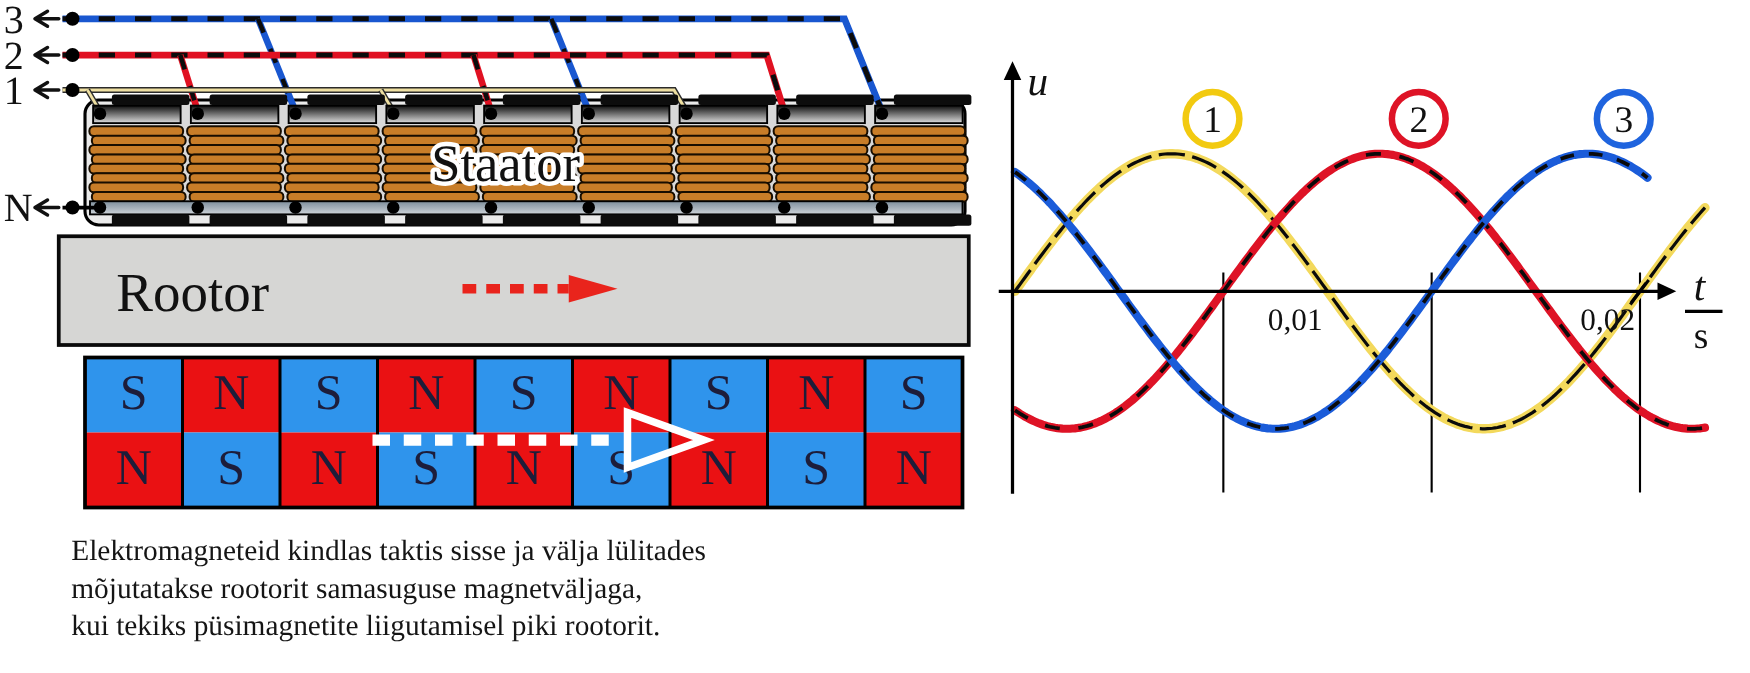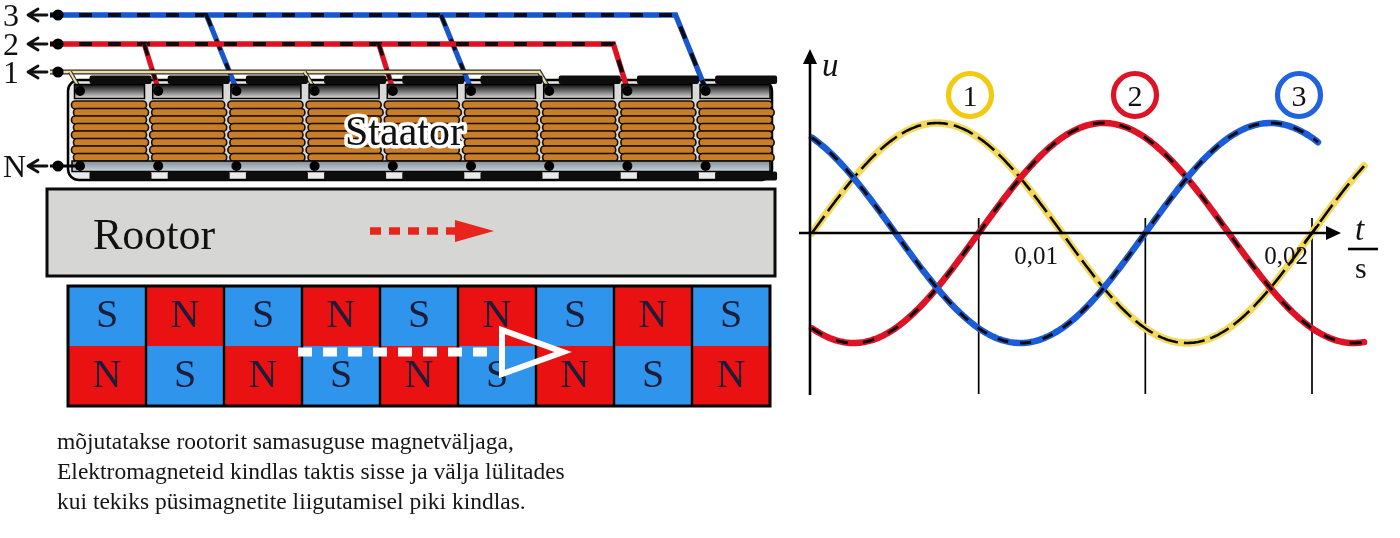--- a/index.html
+++ b/index.html
@@ -272,23 +272,23 @@
         <rect x="68" y="286" width="702" height="120" fill="none" stroke="#000" stroke-width="3"></rect>
       </g>
 
   <g>
       <line x1="298" y1="352" x2="492" y2="352" stroke="#ffffff" stroke-width="9" stroke-dasharray="14 11"></line>
       <polygon points="502,330 563,352 502,374" fill="none" stroke="#ffffff" stroke-width="6"></polygon>
     </g>
     </svg>
 
   <div class="caption">
+    <div>Elektromagneteid kindlas taktis sisse ja välja lülitades</div>
     <div>mõjutatakse rootorit samasuguse magnetväljaga,</div>
-    <div>Elektromagneteid kindlas taktis sisse ja välja lülitades</div>
-    <div>kui tekiks püsimagnetite liigutamisel piki kindlas.</div>
+    <div>kui tekiks püsimagnetite liigutamisel piki rootorit.</div>
   </div>
 
   <svg id="chart" width="610" height="538" viewBox="790 0 610 538">
     <g id="chartGrid">
         <line x1="978.675" y1="218" x2="978.675" y2="394" stroke="#000" stroke-width="1.7"></line>
         <line x1="1145.325" y1="218" x2="1145.325" y2="394" stroke="#000" stroke-width="1.7"></line>
         <line x1="1312" y1="218" x2="1312" y2="394" stroke="#000" stroke-width="1.7"></line>
       </g>
     <g id="chartCurves">
         <path d="M812.0,233.0L814.0,230.2L816.0,227.5L818.0,224.7L820.0,222.0L822.0,219.2L824.0,216.5L826.0,213.7L828.0,211.0L830.0,208.3L832.0,205.6L834.0,203.0L836.0,200.3L838.0,197.7L840.0,195.1L842.0,192.5L844.0,189.9L846.0,187.4L848.0,184.9L850.0,182.4L852.0,180.0L854.0,177.6L856.0,175.2L858.0,172.9L860.0,170.6L862.0,168.3L864.0,166.1L866.0,164.0L868.0,161.8L870.0,159.7L872.0,157.7L874.0,155.7L876.0,153.8L878.0,151.9L880.0,150.0L882.0,148.2L884.0,146.5L886.0,144.8L888.0,143.2L890.0,141.6L892.0,140.1L894.0,138.7L896.0,137.3L898.0,135.9L900.0,134.7L902.0,133.5L904.0,132.3L906.0,131.2L908.0,130.2L910.0,129.3L912.0,128.4L914.0,127.6L916.0,126.8L918.0,126.1L920.0,125.5L922.0,124.9L924.0,124.5L926.0,124.0L928.0,123.7L930.0,123.4L932.0,123.2L934.0,123.1L936.0,123.0L938.0,123.0L940.0,123.1L942.0,123.2L944.0,123.4L946.0,123.7L948.0,124.0L950.0,124.5L952.0,124.9L954.0,125.5L956.0,126.1L958.0,126.8L960.0,127.6L962.0,128.4L964.0,129.3L966.0,130.2L968.0,131.2L970.0,132.3L972.0,133.5L974.0,134.7L976.0,135.9L978.0,137.3L980.0,138.7L982.0,140.1L984.0,141.6L986.0,143.2L988.0,144.8L990.0,146.5L992.0,148.2L994.0,150.0L996.0,151.9L998.0,153.8L1000.0,155.7L1002.0,157.7L1004.0,159.7L1006.0,161.8L1008.0,164.0L1010.0,166.1L1012.0,168.3L1014.0,170.6L1016.0,172.9L1018.0,175.2L1020.0,177.6L1022.0,180.0L1024.0,182.4L1026.0,184.9L1028.0,187.4L1030.0,189.9L1032.0,192.5L1034.0,195.1L1036.0,197.7L1038.0,200.3L1040.0,203.0L1042.0,205.6L1044.0,208.3L1046.0,211.0L1048.0,213.7L1050.0,216.5L1052.0,219.2L1054.0,222.0L1056.0,224.7L1058.0,227.5L1060.0,230.2L1062.0,233.0L1064.0,235.8L1066.0,238.5L1068.0,241.3L1070.0,244.0L1072.0,246.8L1074.0,249.5L1076.0,252.3L1078.0,255.0L1080.0,257.7L1082.0,260.4L1084.0,263.0L1086.0,265.7L1088.0,268.3L1090.0,270.9L1092.0,273.5L1094.0,276.1L1096.0,278.6L1098.0,281.1L1100.0,283.6L1102.0,286.0L1104.0,288.4L1106.0,290.8L1108.0,293.1L1110.0,295.4L1112.0,297.7L1114.0,299.9L1116.0,302.0L1118.0,304.2L1120.0,306.3L1122.0,308.3L1124.0,310.3L1126.0,312.2L1128.0,314.1L1130.0,316.0L1132.0,317.8L1134.0,319.5L1136.0,321.2L1138.0,322.8L1140.0,324.4L1142.0,325.9L1144.0,327.3L1146.0,328.7L1148.0,330.1L1150.0,331.3L1152.0,332.5L1154.0,333.7L1156.0,334.8L1158.0,335.8L1160.0,336.7L1162.0,337.6L1164.0,338.4L1166.0,339.2L1168.0,339.9L1170.0,340.5L1172.0,341.1L1174.0,341.5L1176.0,342.0L1178.0,342.3L1180.0,342.6L1182.0,342.8L1184.0,342.9L1186.0,343.0L1188.0,343.0L1190.0,342.9L1192.0,342.8L1194.0,342.6L1196.0,342.3L1198.0,342.0L1200.0,341.5L1202.0,341.1L1204.0,340.5L1206.0,339.9L1208.0,339.2L1210.0,338.4L1212.0,337.6L1214.0,336.7L1216.0,335.8L1218.0,334.8L1220.0,333.7L1222.0,332.5L1224.0,331.3L1226.0,330.1L1228.0,328.7L1230.0,327.3L1232.0,325.9L1234.0,324.4L1236.0,322.8L1238.0,321.2L1240.0,319.5L1242.0,317.8L1244.0,316.0L1246.0,314.1L1248.0,312.2L1250.0,310.3L1252.0,308.3L1254.0,306.3L1256.0,304.2L1258.0,302.0L1260.0,299.9L1262.0,297.7L1264.0,295.4L1266.0,293.1L1268.0,290.8L1270.0,288.4L1272.0,286.0L1274.0,283.6L1276.0,281.1L1278.0,278.6L1280.0,276.1L1282.0,273.5L1284.0,270.9L1286.0,268.3L1288.0,265.7L1290.0,263.0L1292.0,260.4L1294.0,257.7L1296.0,255.0L1298.0,252.3L1300.0,249.5L1302.0,246.8L1304.0,244.0L1306.0,241.3L1308.0,238.5L1310.0,235.8L1312.0,233.0L1314.0,230.2L1316.0,227.5L1318.0,224.7L1320.0,222.0L1322.0,219.2L1324.0,216.5L1326.0,213.7L1328.0,211.0L1330.0,208.3L1332.0,205.6L1334.0,203.0L1336.0,200.3L1338.0,197.7L1340.0,195.1L1342.0,192.5L1344.0,189.9L1346.0,187.4L1348.0,184.9L1350.0,182.4L1352.0,180.0L1354.0,177.6L1356.0,175.2L1358.0,172.9L1360.0,170.6L1362.0,168.3L1364.0,166.1" fill="none" stroke="#f3d95c" stroke-width="7.5" stroke-linecap="round"></path>

